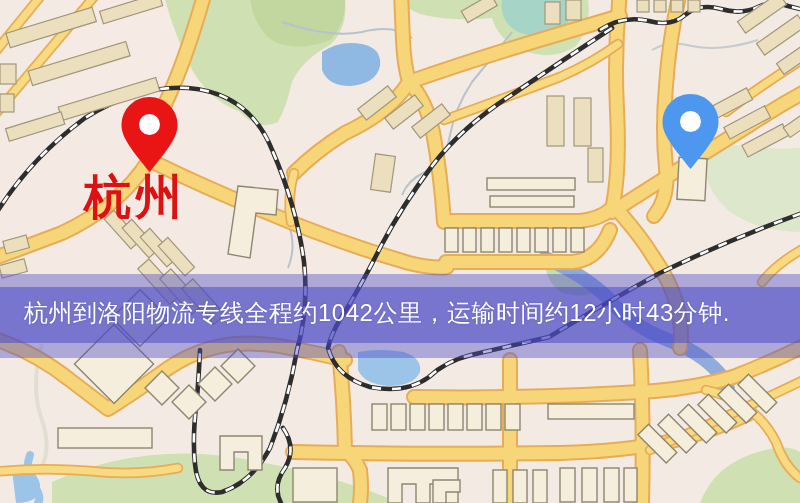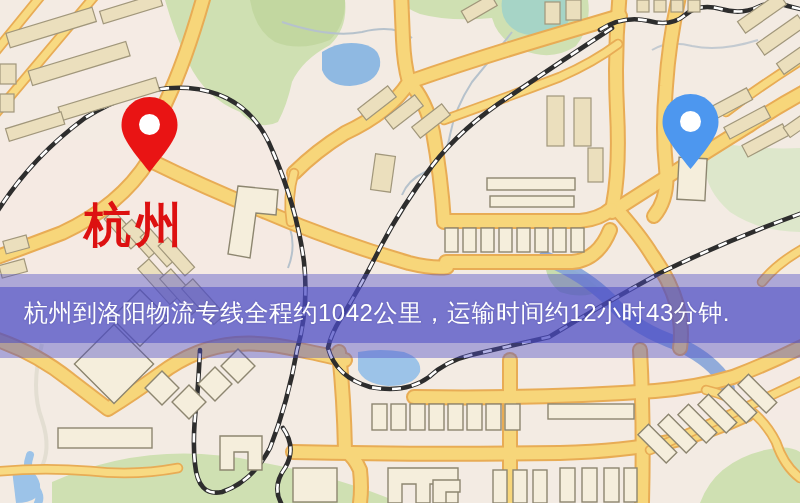--- a/index.html
+++ b/index.html
@@ -32,21 +32,21 @@
     text-shadow:0 0 2px rgba(40,40,120,.35);
   }
 
   .pin{position:absolute;width:57px;height:75px;z-index:5;}
   #pin-origin{left:121px;top:97px;}
   #pin-destination{left:662px;top:94px;}
   .pin-label{
     position:absolute;z-index:5;font-size:47px;font-weight:600;
     letter-spacing:4px;line-height:1;white-space:nowrap;
   }
-  #label-origin{left:84px;top:173px;margin-top:28px;}
+  #label-origin{left:84px;top:173px;}
   #label-destination{left:634px;top:177px;}
 </style>
 </head>
 <body>
 
 <div id="stage">
 
   <svg id="map-svg" viewBox="0 0 800 503">
 
     <g>

